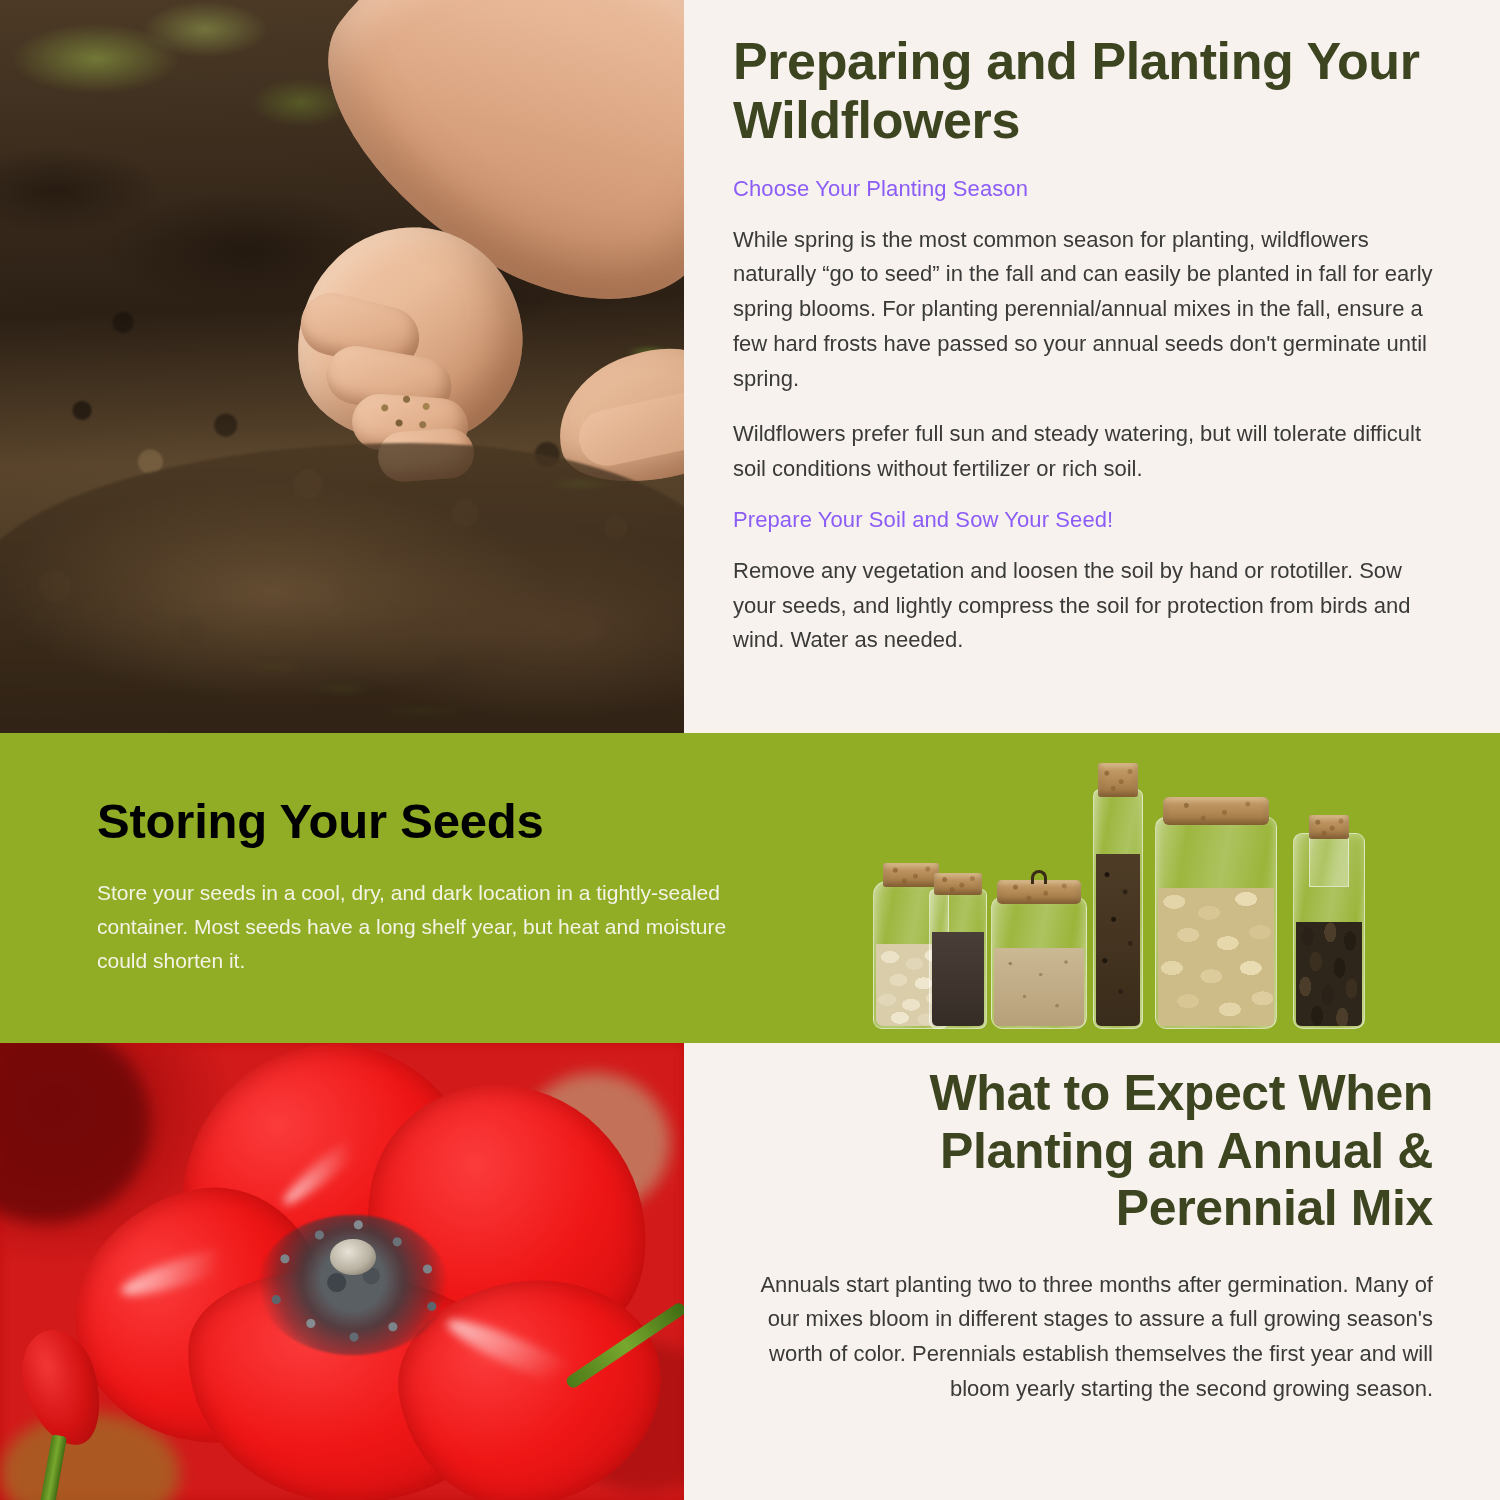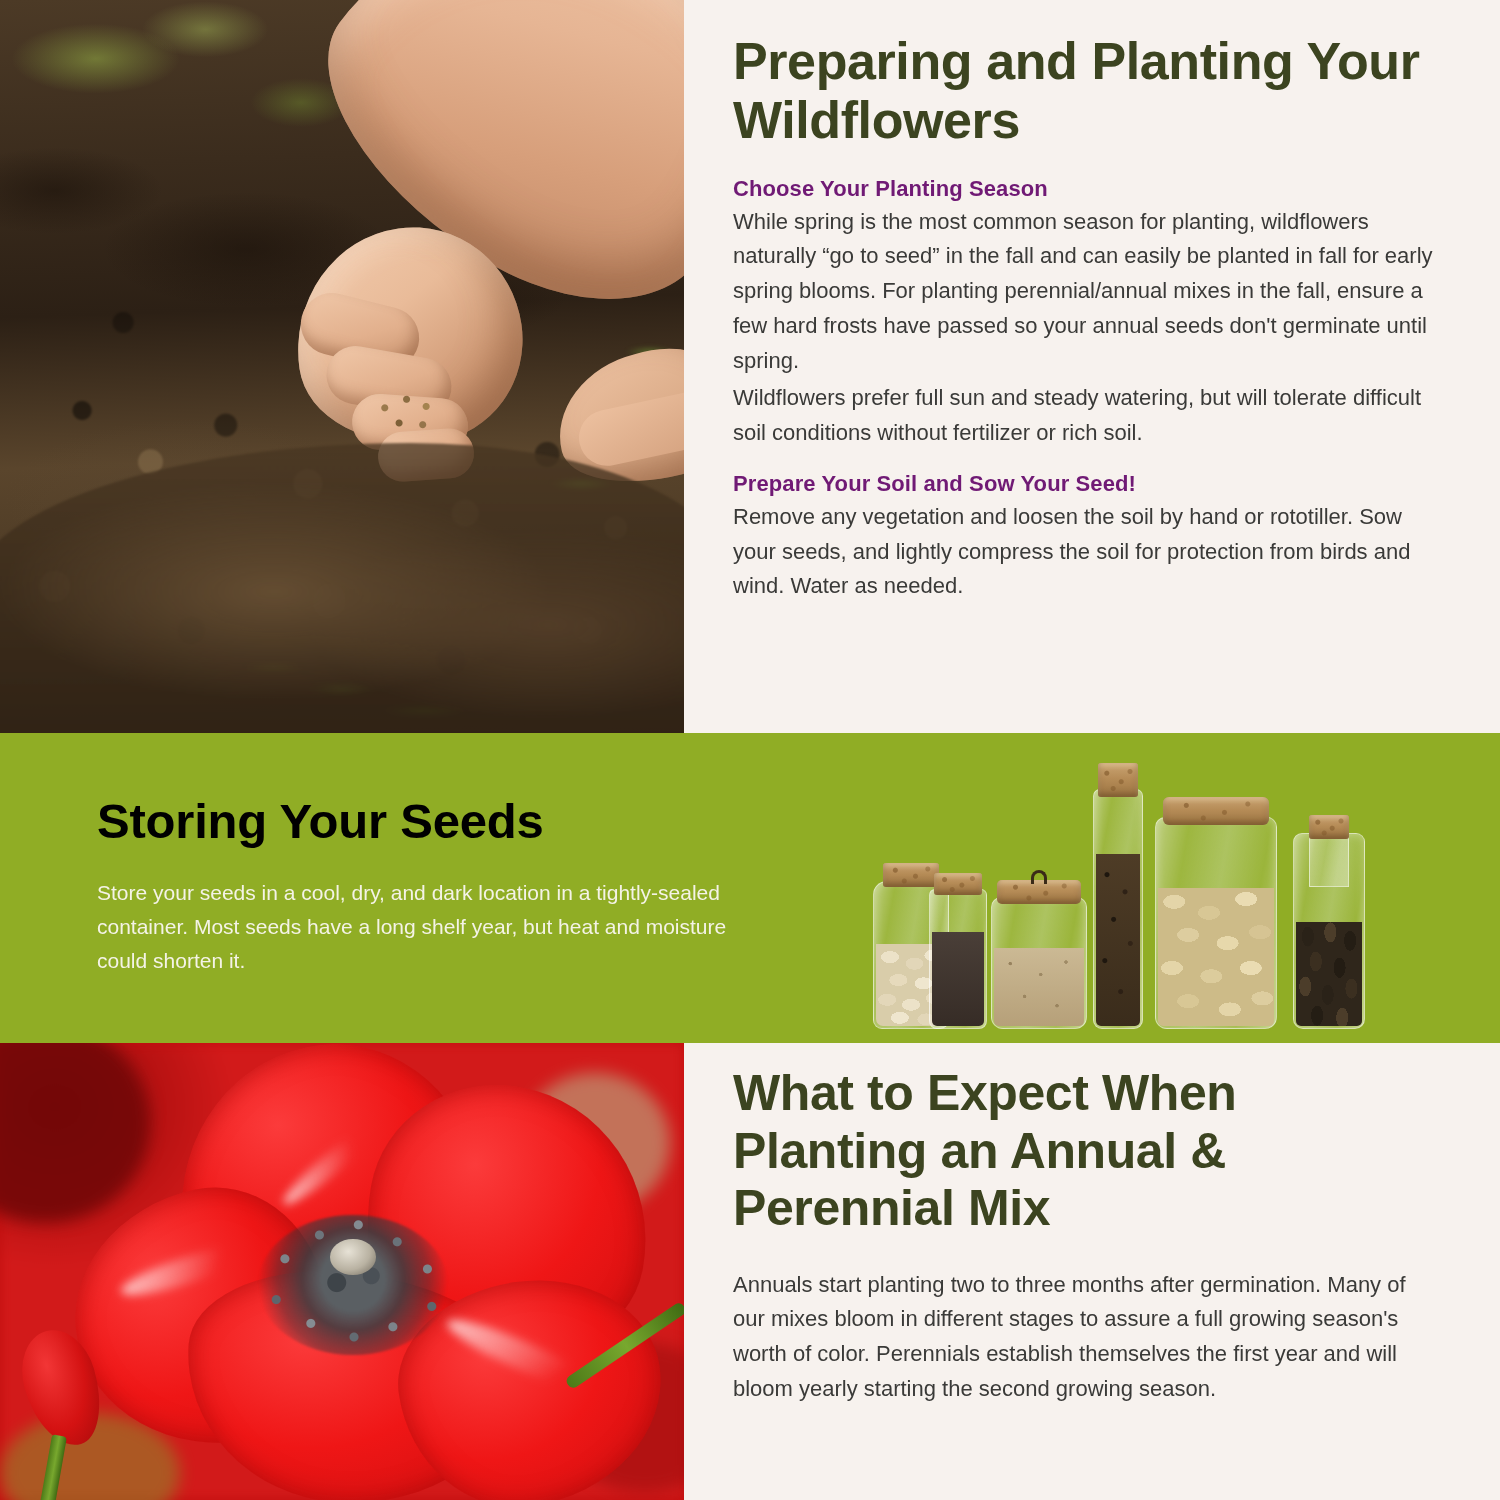--- a/index.html
+++ b/index.html
@@ -165,27 +165,27 @@
   h1.big {
     font-size: 52px;
     line-height: 1.13;
     font-weight: 700;
     color: #3c4420;
     letter-spacing: -0.4px;
   }
   .sub-head {
     margin-top: 26px;
     font-size: 22px;
-    font-weight: 700;
-    color: #701a75;
+    font-weight: 400;
+    color: #8b5cf6;
     letter-spacing: .1px;
   }
   .sub-head.tight { margin-top: 20px; }
   .body-p {
-    margin-top: 3px;
+    margin-top: 21px;
     font-size: 22px;
     line-height: 1.58;
     color: #3a3a38;
   }
 
   
   .sec-green {
     position: absolute;
     left: 0; top: 733px;
     width: 1500px; height: 310px;
@@ -453,20 +453,21 @@
   }
   .st1 { left: 46px; top: 392px; width: 15px; height: 70px; transform: rotate(10deg); }
   .st2 { left: 556px; top: 296px; width: 140px; height: 13px; transform: rotate(-34deg); border-radius: 6px; }
 
   
   .col-right-bottom {
     position: absolute;
     left: 733px; top: 0;
     width: 700px; height: 457px;
     padding-top: 22px;
+    text-align: right;
   }
   h2.big2 {
     font-size: 50px;
     line-height: 1.15;
     font-weight: 700;
     color: #3c4420;
     letter-spacing: -0.4px;
   }
   .body-p2 {
     margin-top: 30px;

